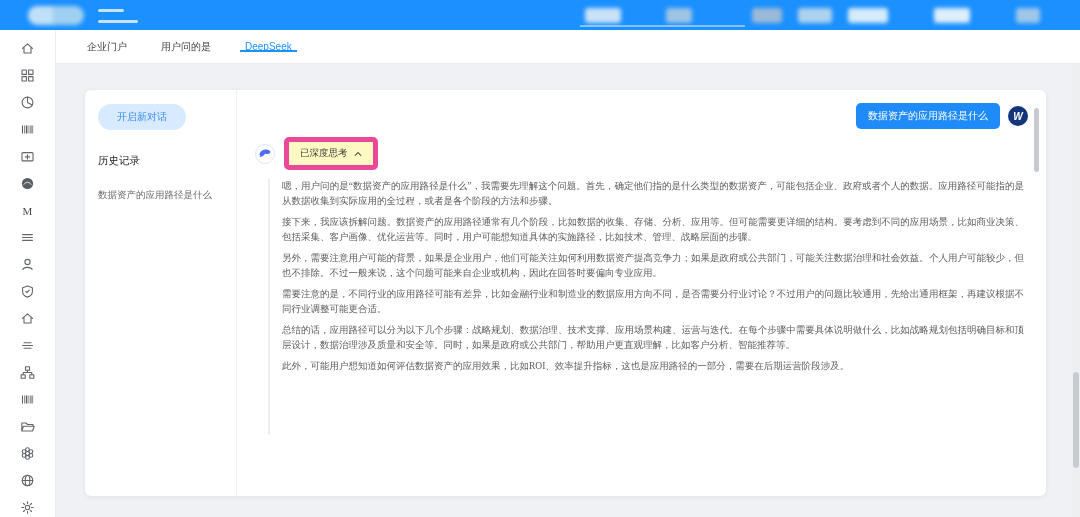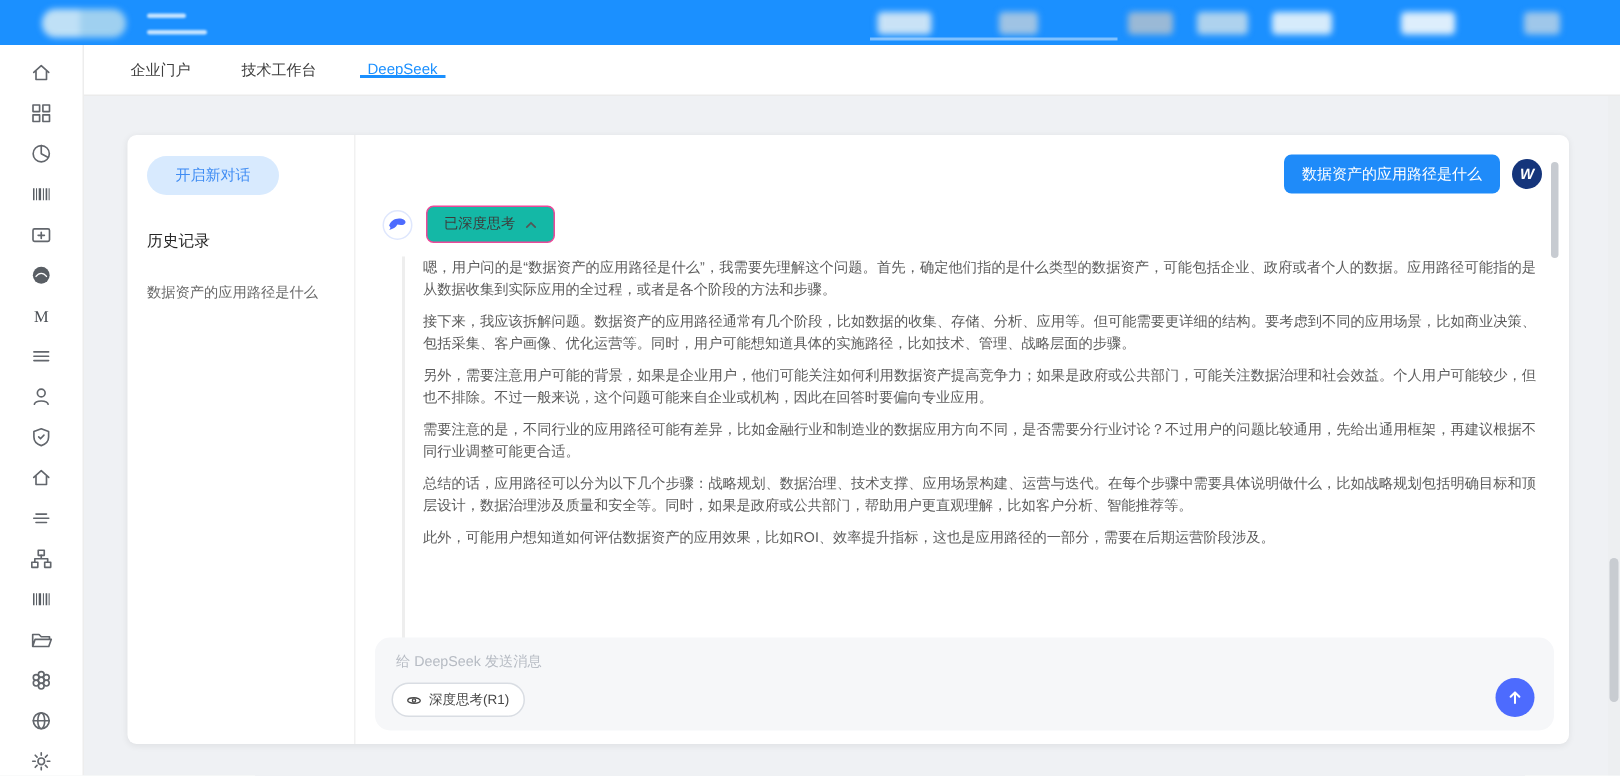--- a/index.html
+++ b/index.html
@@ -39,23 +39,23 @@
   .hist-item { margin-top:21px; font-size:9.5px; color:#6b6b6b; white-space:nowrap; overflow:hidden; text-overflow:ellipsis; cursor:pointer; }
 
   
   .chatarea { position:absolute; left:152px; top:0; right:0; bottom:0; padding:0 18px; }
   .user-row { display:flex; justify-content:flex-end; align-items:center; gap:8px; margin-top:13px; }
   .user-bubble { background:#1f8bf9; color:#fff; font-size:10px; padding:6px 12px; border-radius:5px; }
   .user-avatar { width:20px; height:20px; border-radius:50%; background:#15357b; color:#fff; display:flex; align-items:center; justify-content:center; font-size:10px; font-weight:bold; font-style:italic; }
   .asst-row { display:flex; align-items:center; gap:9px; margin-top:8px; }
   .asst-avatar { width:20px; height:20px; border-radius:50%; background:#fff; border:1px solid #dfe7fd; display:flex; align-items:center; justify-content:center; }
   .asst-avatar svg { width:14px; height:14px; }
-  .thought-btn { display:flex; align-items:center; gap:6px; border:1px solid #ec4899; border-radius:5px; padding:5px 11px; font-size:9.5px; color:#3c3c3c; background:#14b8a6; cursor:pointer; }
+  .thought-btn { display:flex; align-items:center; gap:6px; border:5px solid #ec4899; border-radius:5px; padding:5px 11px; font-size:9.5px; color:#3c3c3c; background:#fef9c3; cursor:pointer; }
   .thought-btn svg { width:8px; height:8px; stroke:#555; fill:none; stroke-width:1.4; stroke-linecap:round; }
-  .thought-text { margin:9px 0 0 13px; padding-left:12px; border-left:2px solid #eeeeee; width:756px; height:256px; overflow:hidden; }
+  .thought-text { margin:9px 0 0 13px; padding-left:12px; border-left:2px solid #eeeeee; width:756px; height:256px; overflow:hidden;font-family:Liberation Serif, serif; }
   .thought-text p { font-size:9.5px; color:#5c5c5c; line-height:15px; margin-bottom:6px; text-align:justify; }
 
   .chat-scrollbar { position:absolute; right:7px; top:18px; width:5px; height:64px; background:#c7cbd1; border-radius:3px; cursor:pointer; }
 
   
   .input-box { position:absolute; left:165px; right:10px; bottom:9px; height:62px; background:#f6f7f9; border-radius:10px; }
   .input-placeholder { position:absolute; left:14px; top:10px; font-size:9.5px; color:#b6bbc3; }
   .think-pill { position:absolute; left:11px; bottom:9px; display:flex; align-items:center; gap:5px; background:#fff; border:1px solid #d9dde3; border-radius:12px; padding:4px 9px; font-size:9px; color:#474747; cursor:pointer; }
   .think-pill svg { width:10px; height:10px; stroke:#474747; fill:none; stroke-width:1.1; }
   .send-btn { position:absolute; right:13px; bottom:9px; width:26px; height:26px; border-radius:50%; background:#4d6bfe; display:flex; align-items:center; justify-content:center; cursor:pointer; }
@@ -207,21 +207,21 @@
     </span>
 </div>
 
 <div class="tabbar">
 
     <div class="tab">
       <span>企业门户</span>
     </div>
 
     <div class="tab">
-      <span>技术工作台</span>
+      <span>用户问的是</span>
     </div>
 
     <div class="tab active">
       <span>DeepSeek</span>
     </div>
   </div>
 
 <div class="main">
   <div class="card">
 
@@ -270,33 +270,18 @@
 
           <p>总结的话，应用路径可以分为以下几个步骤：战略规划、数据治理、技术支撑、应用场景构建、运营与迭代。在每个步骤中需要具体说明做什么，比如战略规划包括明确目标和顶层设计，数据治理涉及质量和安全等。同时，如果是政府或公共部门，帮助用户更直观理解，比如客户分析、智能推荐等。</p>
 
           <p>此外，可能用户想知道如何评估数据资产的应用效果，比如ROI、效率提升指标，这也是应用路径的一部分，需要在后期运营阶段涉及。</p>
 
         </div>
 
       <div class="chat-scrollbar"></div>
     </div>
 
-    <div class="input-box">
-      <div class="input-placeholder">给 DeepSeek 发送消息</div>
-      <div class="think-pill">
-        <svg viewBox="0 0 12 12">
-            <circle cx="6" cy="6" r="1.3"></circle>
-            <ellipse cx="6" cy="6" rx="5" ry="2.2"></ellipse>
-          </svg>
-        <span>深度思考(R1)</span>
-      </div>
-      <div class="send-btn">
-        <svg viewBox="0 0 14 14">
-            <path d="M7 11.2 V3.2 M3.6 6.4 L7 3 L10.4 6.4"></path>
-          </svg>
-      </div>
-    </div>
 
   </div>
 </div>
 
 <div class="page-sb-track"></div>
 <div class="page-sb-thumb"></div>
 
 </body></html>

